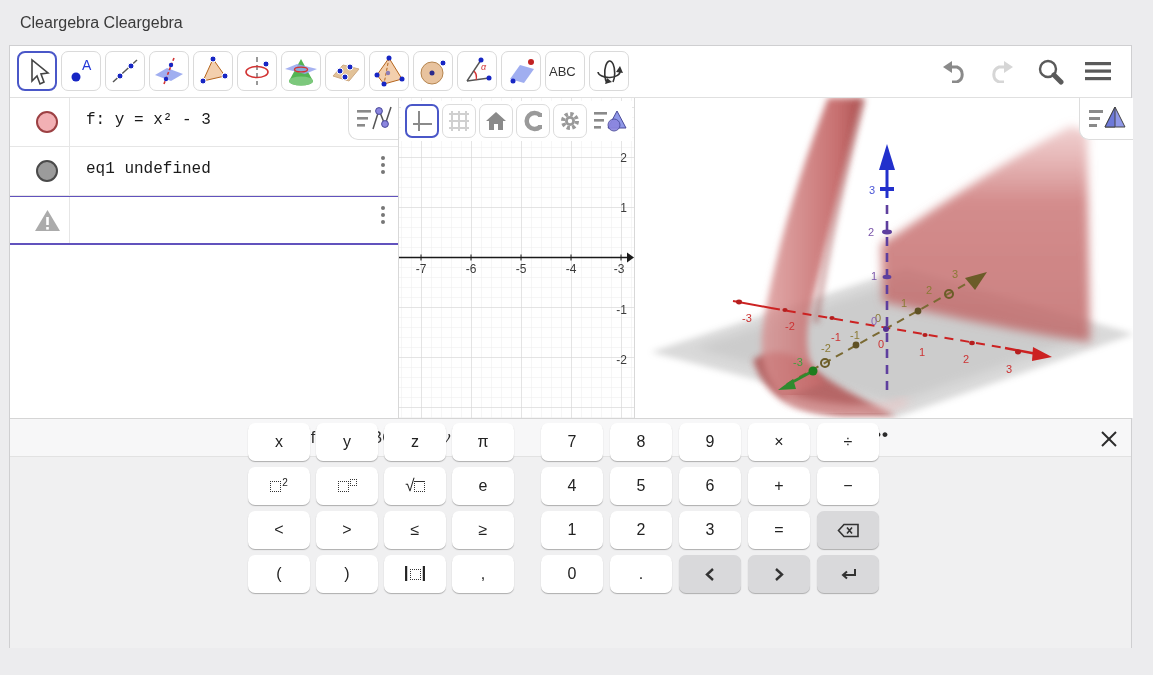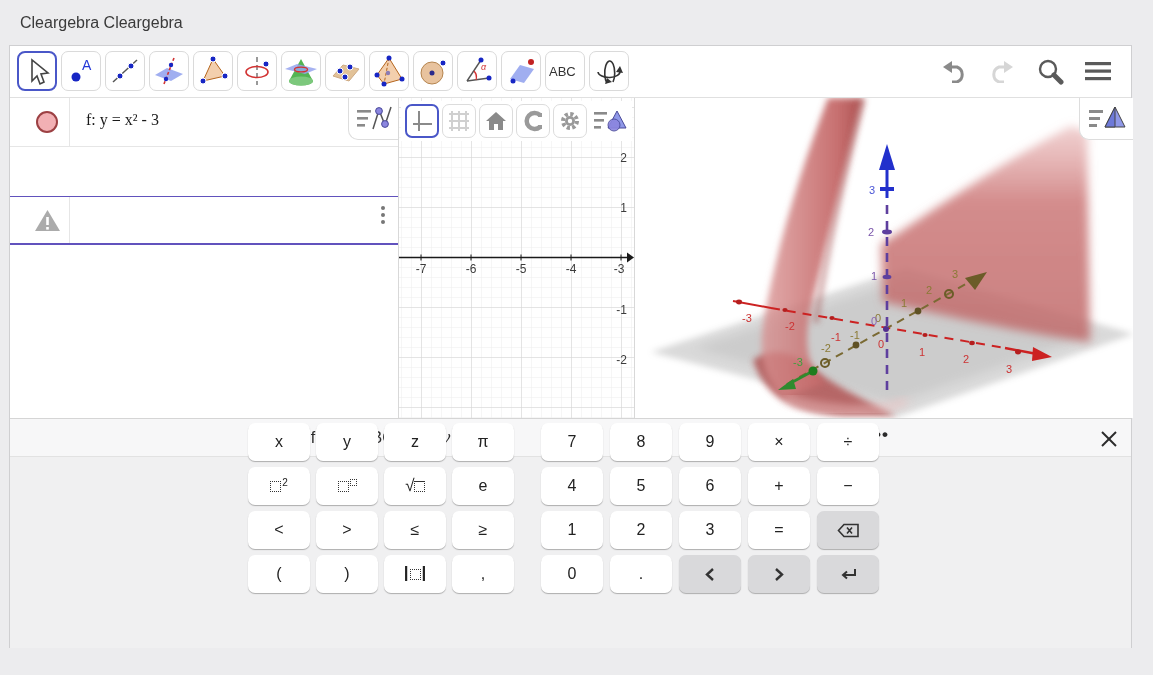--- a/index.html
+++ b/index.html
@@ -14,21 +14,21 @@
   .topicons{position:absolute;right:18px;top:10px;display:flex;gap:18px;align-items:center;}
   .ticon{width:30px;height:30px;display:flex;align-items:center;justify-content:center;cursor:pointer;}
   
   .main{position:absolute;left:0;top:52px;width:100%;height:320px;}
   .algebra{position:absolute;left:0;top:0;width:389px;height:100%;background:#fff;border-right:1px solid #d8d8d8;box-sizing:border-box;}
   .arow{position:absolute;left:0;width:100%;height:49px;border-bottom:1px solid #e6e6e6;box-sizing:border-box;}
   .arow .marble{position:absolute;left:26px;top:13px;width:22px;height:22px;border-radius:50%;box-sizing:border-box;cursor:pointer;}
   .marble.red{background:#f2b0b4;border:2px solid #9c4043;}
   .marble.gray{background:#9b9b9b;border:2px solid #4a4a4a;}
   .acol-sep{position:absolute;left:59px;top:0;bottom:0;width:1px;background:#e6e6e6;}
-  .atext{position:absolute;left:76px;top:13px;font-family:Liberation Serif, serif;font-size:16px;color:#1a1a1a;}
+  .atext{position:absolute;left:76px;top:13px;font-family:Liberation Mono, monospace;font-size:16px;color:#1a1a1a;}
   .input-row{border-top:1px solid #6152bd;border-bottom:2px solid #6152bd;}
   .kebab{position:absolute;right:8px;top:9px;width:14px;height:22px;display:flex;flex-direction:column;align-items:center;gap:3px;cursor:pointer;}
   .kebab i{width:4px;height:4px;border-radius:50%;background:#777;}
   .stylebtn{position:absolute;right:0;top:0;width:50px;height:42px;background:#fff;border-left:1px solid #ddd;border-bottom:1px solid #ddd;border-bottom-left-radius:10px;display:flex;align-items:center;justify-content:center;cursor:pointer;box-sizing:border-box;}
   
   .g2d{position:absolute;left:389px;top:0;width:235px;height:100%;overflow:hidden;background:#fff;}
   .g2dbar{position:absolute;left:2px;top:3px;width:231px;height:40px;background:#fff;display:flex;gap:3px;padding:3px 0 0 4px;box-sizing:border-box;z-index:2;}
   .gbtn{width:34px;height:34px;background:#fff;border:1px solid #dcdcdc;border-radius:7px;display:flex;align-items:center;justify-content:center;box-sizing:border-box;cursor:pointer;}
   .gbtn.sel{border:2px solid #4a57c8;}
   .gstyle{width:40px;height:34px;display:flex;align-items:center;justify-content:center;cursor:pointer;}
@@ -198,20 +198,30 @@
     </div>
   </div>
 
   <div class="main">
 
     <div class="algebra">
       <div class="arow" style="top:0;">
         <div class="acol-sep"></div>
         <div class="marble red"></div>
         <div class="atext">f: y = x² - 3</div>
+      </div>
+      <div class="arow" style="top:49px;">
+        <div class="acol-sep"></div>
+        <div class="marble gray"></div>
+        <div class="atext">eq1  undefined</div>
+        <div class="kebab">
+            <i></i>
+            <i></i>
+            <i></i>
+          </div>
       </div>
       <div class="arow input-row" style="top:98px;">
         <div class="acol-sep"></div>
         <svg style="position:absolute;left:24px;top:11px;" width="27" height="25">
           <path d="M13.5 2 L26 23 H1 Z" fill="#ababab"></path>
             <rect x="12.2" y="9" width="2.6" height="8" fill="#fff"></rect>
             <rect x="12.2" y="19" width="2.6" height="2.6" fill="#fff"></rect>
         </svg>
         <div class="kebab">
             <i></i>

